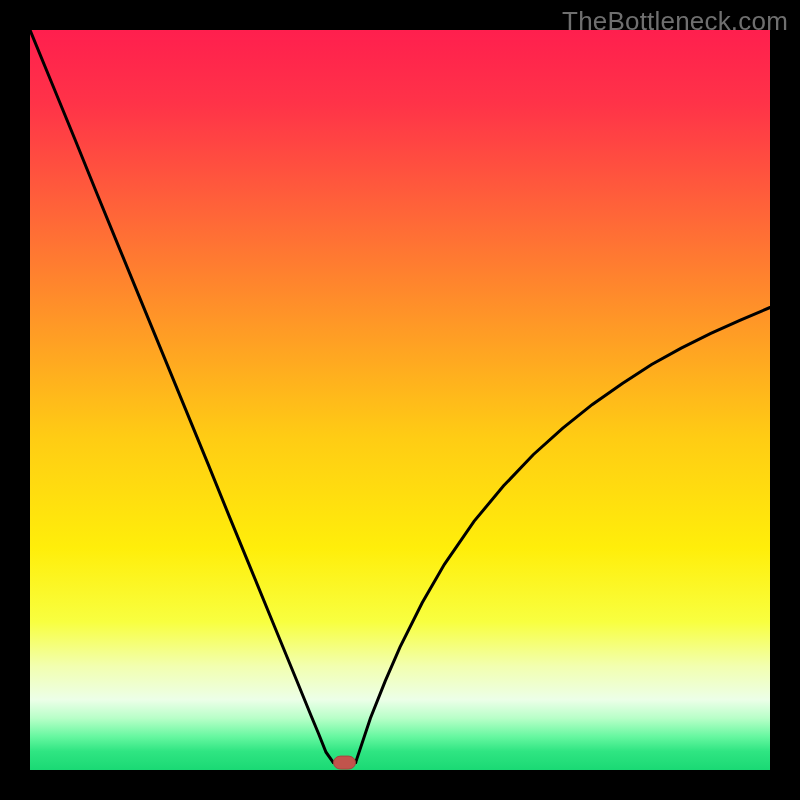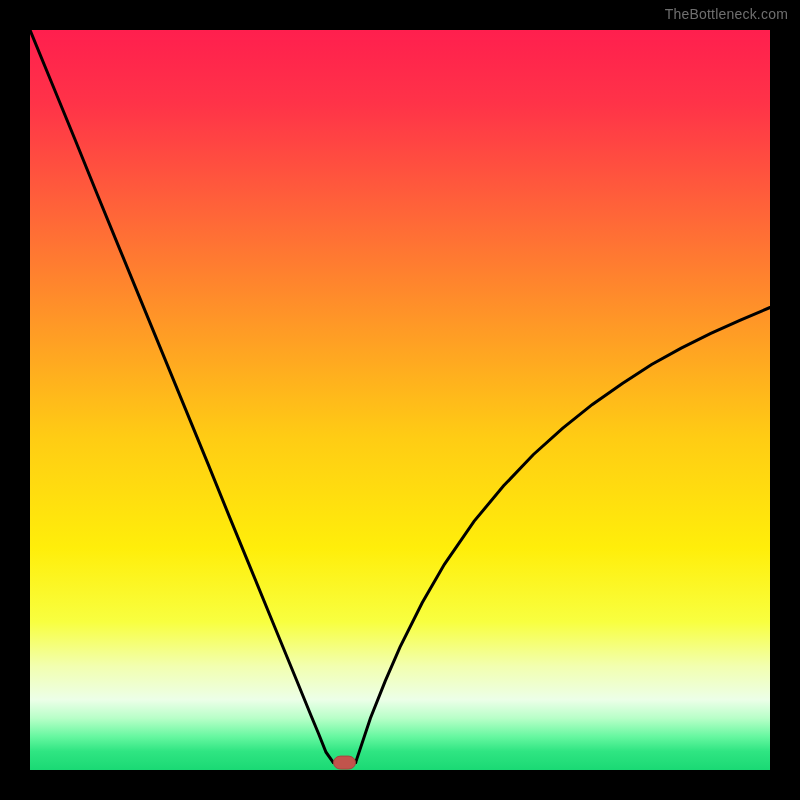--- a/index.html
+++ b/index.html
@@ -23,21 +23,21 @@
     top: 30px;
     width: 740px;
     height: 740px;
     overflow: hidden;
   }
   .watermark {
     position: absolute;
     top: 6px;
     right: 12px;
     color: #6f6f6f;
-    font-size: 14px;
+    font-size: 26px;
     font-weight: 500;
     letter-spacing: 0.2px;
     user-select: none;
   }
   svg { display: block; }
 </style>
 </head>
 <body>
 
 <div class="frame">

